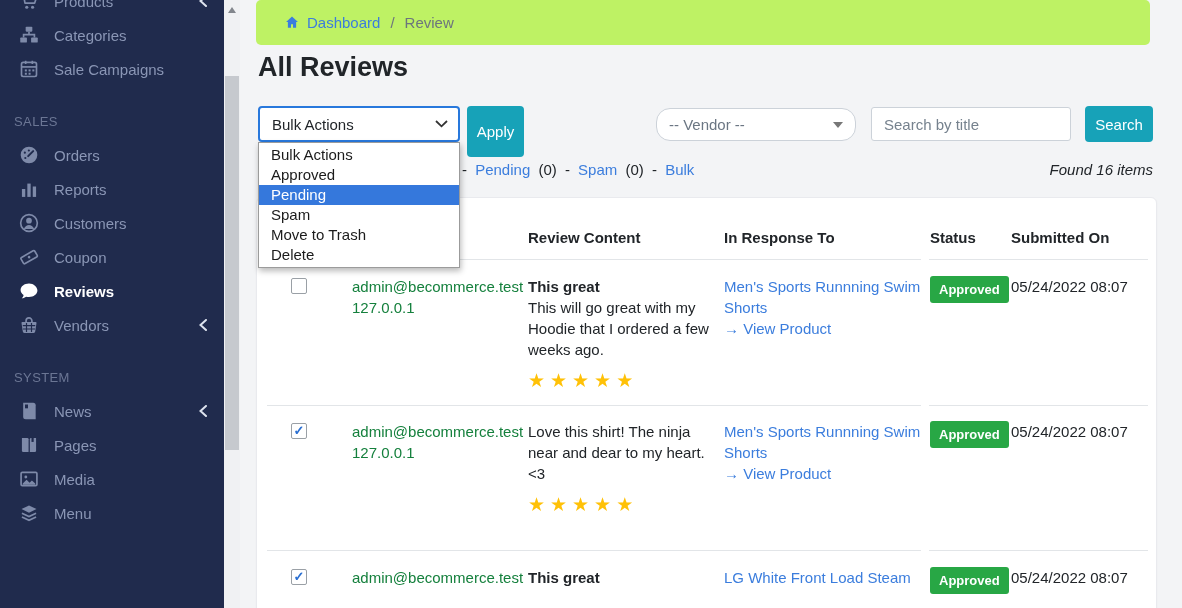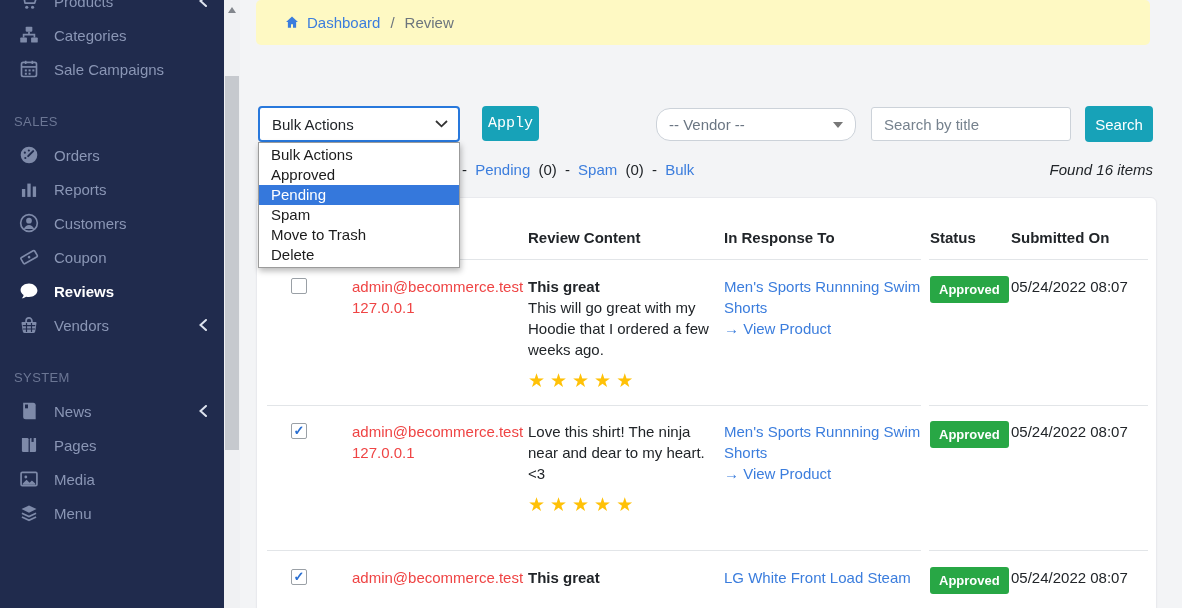--- a/index.html
+++ b/index.html
@@ -25,21 +25,21 @@
   
   .vscroll { position:absolute; left:224px; top:0; width:16px; height:608px; background:#f0f1f3; }
   .vscroll .arrow-up { position:absolute; top:7px; left:4px; width:0; height:0;
                        border-left:4px solid transparent; border-right:4px solid transparent;
                        border-bottom:6px solid #82868c; }
   .vscroll .thumb { position:absolute; top:76px; left:1px; width:14px; height:374px; background:#c6c9ce; }
 
   
   .main { position:absolute; left:240px; top:0; width:942px; height:608px; }
 
-  .breadcrumb { position:absolute; left:16px; top:0; width:894px; height:45px; background:#fef9c3;
+  .breadcrumb { position:absolute; left:16px; top:0; width:894px; height:45px; background:#bef264;
                 border-radius:5px; display:flex; align-items:center; padding-left:28px; font-size:15px; }
   .bc-home { display:flex; align-items:center; color:#3b7ddd; cursor:pointer; }
   .bc-home svg { width:16px; height:15px; fill:#3b7ddd; margin-right:7px; }
   .bc-link { color:#3b7ddd; }
   .bc-sep { color:#6c757d; margin:0 10px; }
   .bc-current { color:#6c757d; }
 
   .page-title { position:absolute; left:18px; top:52px; font-size:27px; font-weight:700; color:#212529; }
 
   .bulk-select { position:absolute; left:18px; top:106px; width:202px; height:36px; background:#fff;
@@ -48,21 +48,21 @@
   .bulk-select .chev { margin-left:auto; display:flex; }
 
   .bulk-dropdown { position:absolute; left:18px; top:142px; width:202px; background:#fff;
                    border:1px solid #9b9b9b; box-shadow:1px 3px 6px rgba(0,0,0,.28);
                    padding:2px 0; z-index:40; }
   .bulk-option { height:20px; line-height:20px; padding-left:12px; font-size:15px; color:#1b1b1b; cursor:default; }
   .bulk-option.highlighted { background:#3578dc; color:#fff; }
 
   .btn-teal { position:absolute; background:#17a2b8; color:#fff; border:none; border-radius:4px;
               font-size:15px; font-family:inherit; cursor:pointer; }
-  .apply-btn { left:242px; top:106px; width:57px; height:35px;font-family:Liberation Mono, monospace; }
+  .apply-btn { left:227px; top:106px; width:57px; height:51px; }
   .search-btn { left:845px; top:106px; width:68px; height:36px; }
 
   .vendor-select { position:absolute; left:416px; top:108px; width:200px; height:33px; background:#fff;
                    border:1px solid #ccd2d9; border-radius:14px; display:flex; align-items:center;
                    padding:0 12px; font-size:15px; color:#6b7683; cursor:pointer; }
   .vendor-select .tri { margin-left:auto; width:0; height:0;
                         border-left:5px solid transparent; border-right:5px solid transparent;
                         border-top:6px solid #777; }
 
   .search-input { position:absolute; left:631px; top:107px; width:200px; height:34px; background:#fff;
@@ -87,21 +87,21 @@
 
   .row { position:absolute; left:0; width:100%; }
   .row-1 { top:78px; } .row-2 { top:223px; } .row-3 { top:369px; }
   .cb { position:absolute; left:34px; top:2px; width:16px; height:16px; background:#fff;
         border:1px solid #9aa0a6; border-radius:2px; font-size:13px; font-weight:700;
         color:#2a6fd2; line-height:14px; text-align:center; cursor:pointer; }
   .cb[data-checked="true"]::after { content:"✓"; }
 
   .col { position:absolute; top:0; font-size:15px; line-height:21px; }
   .col-author { left:95px; width:160px; }
-  .a-link { color:#ef4444; cursor:pointer; }
+  .a-link { color:#15803d; cursor:pointer; }
   .col-review { left:271px; width:188px; color:#212529; }
   .rv-title { font-weight:700; }
   .stars { margin-top:11px; color:#ffc107; font-size:19px; letter-spacing:5px; line-height:20px; }
   .col-resp { left:467px; width:198px; }
   .resp-link { color:#3b7ddd; cursor:pointer; }
   .arrow { color:#3b7ddd; }
   .col-status { left:673px; }
   .badge { display:inline-block; background:#28a745; color:#fff; font-size:13px; font-weight:700;
            padding:3px 9px; border-radius:3px; }
   .col-date { left:754px; color:#212529; white-space:nowrap; }
@@ -301,20 +301,21 @@
       <span class="bc-home">
         <svg viewBox="0 0 24 24">
             <path d="M12 2.5L2.5 11h2.9v9.5h5v-5.6h3.2v5.6h5V11h2.9z"></path>
           </svg>
         <span class="bc-link">Dashboard</span>
       </span>
       <span class="bc-sep">/</span>
       <span class="bc-current">Review</span>
     </div>
 
+    <div class="page-title">All Reviews</div>
 
     <div class="bulk-select">
       <span>Bulk Actions</span>
       <span class="chev">
         <svg width="13" height="8" viewBox="0 0 13 8">
             <path d="M1 1l5.5 5.3L12 1" stroke="#333" stroke-width="1.8" fill="none"></path>
           </svg>
       </span>
     </div>
 

